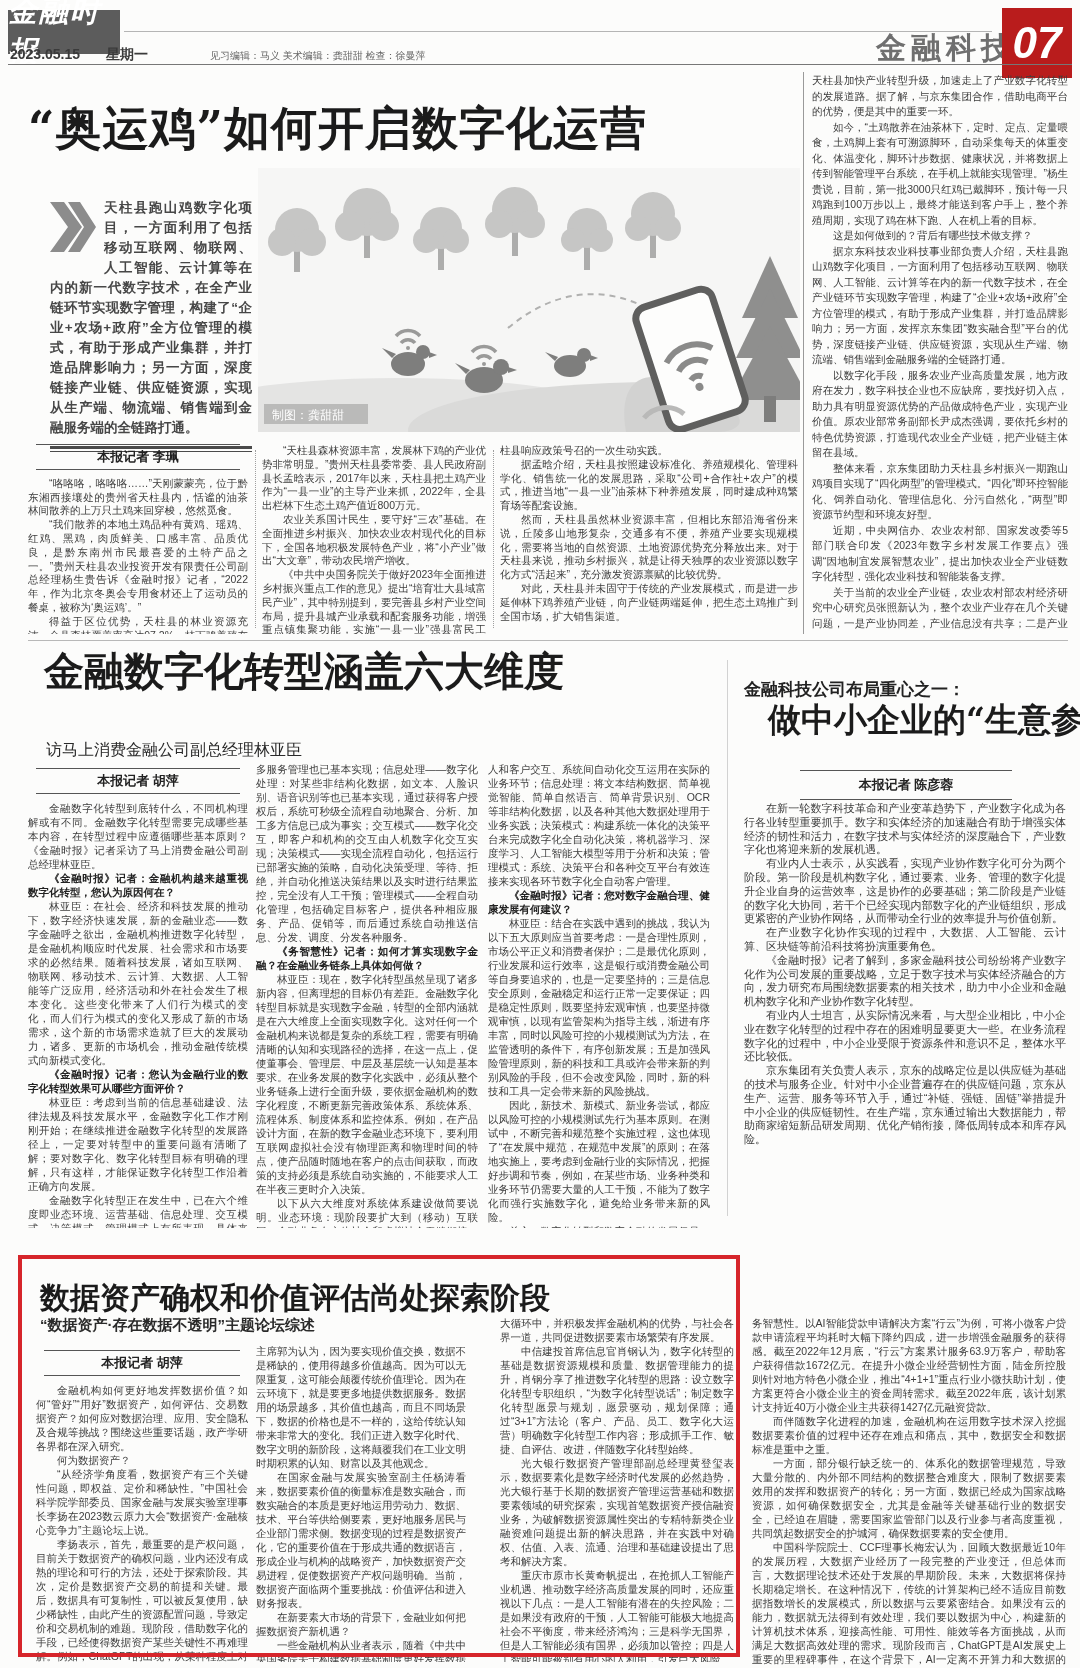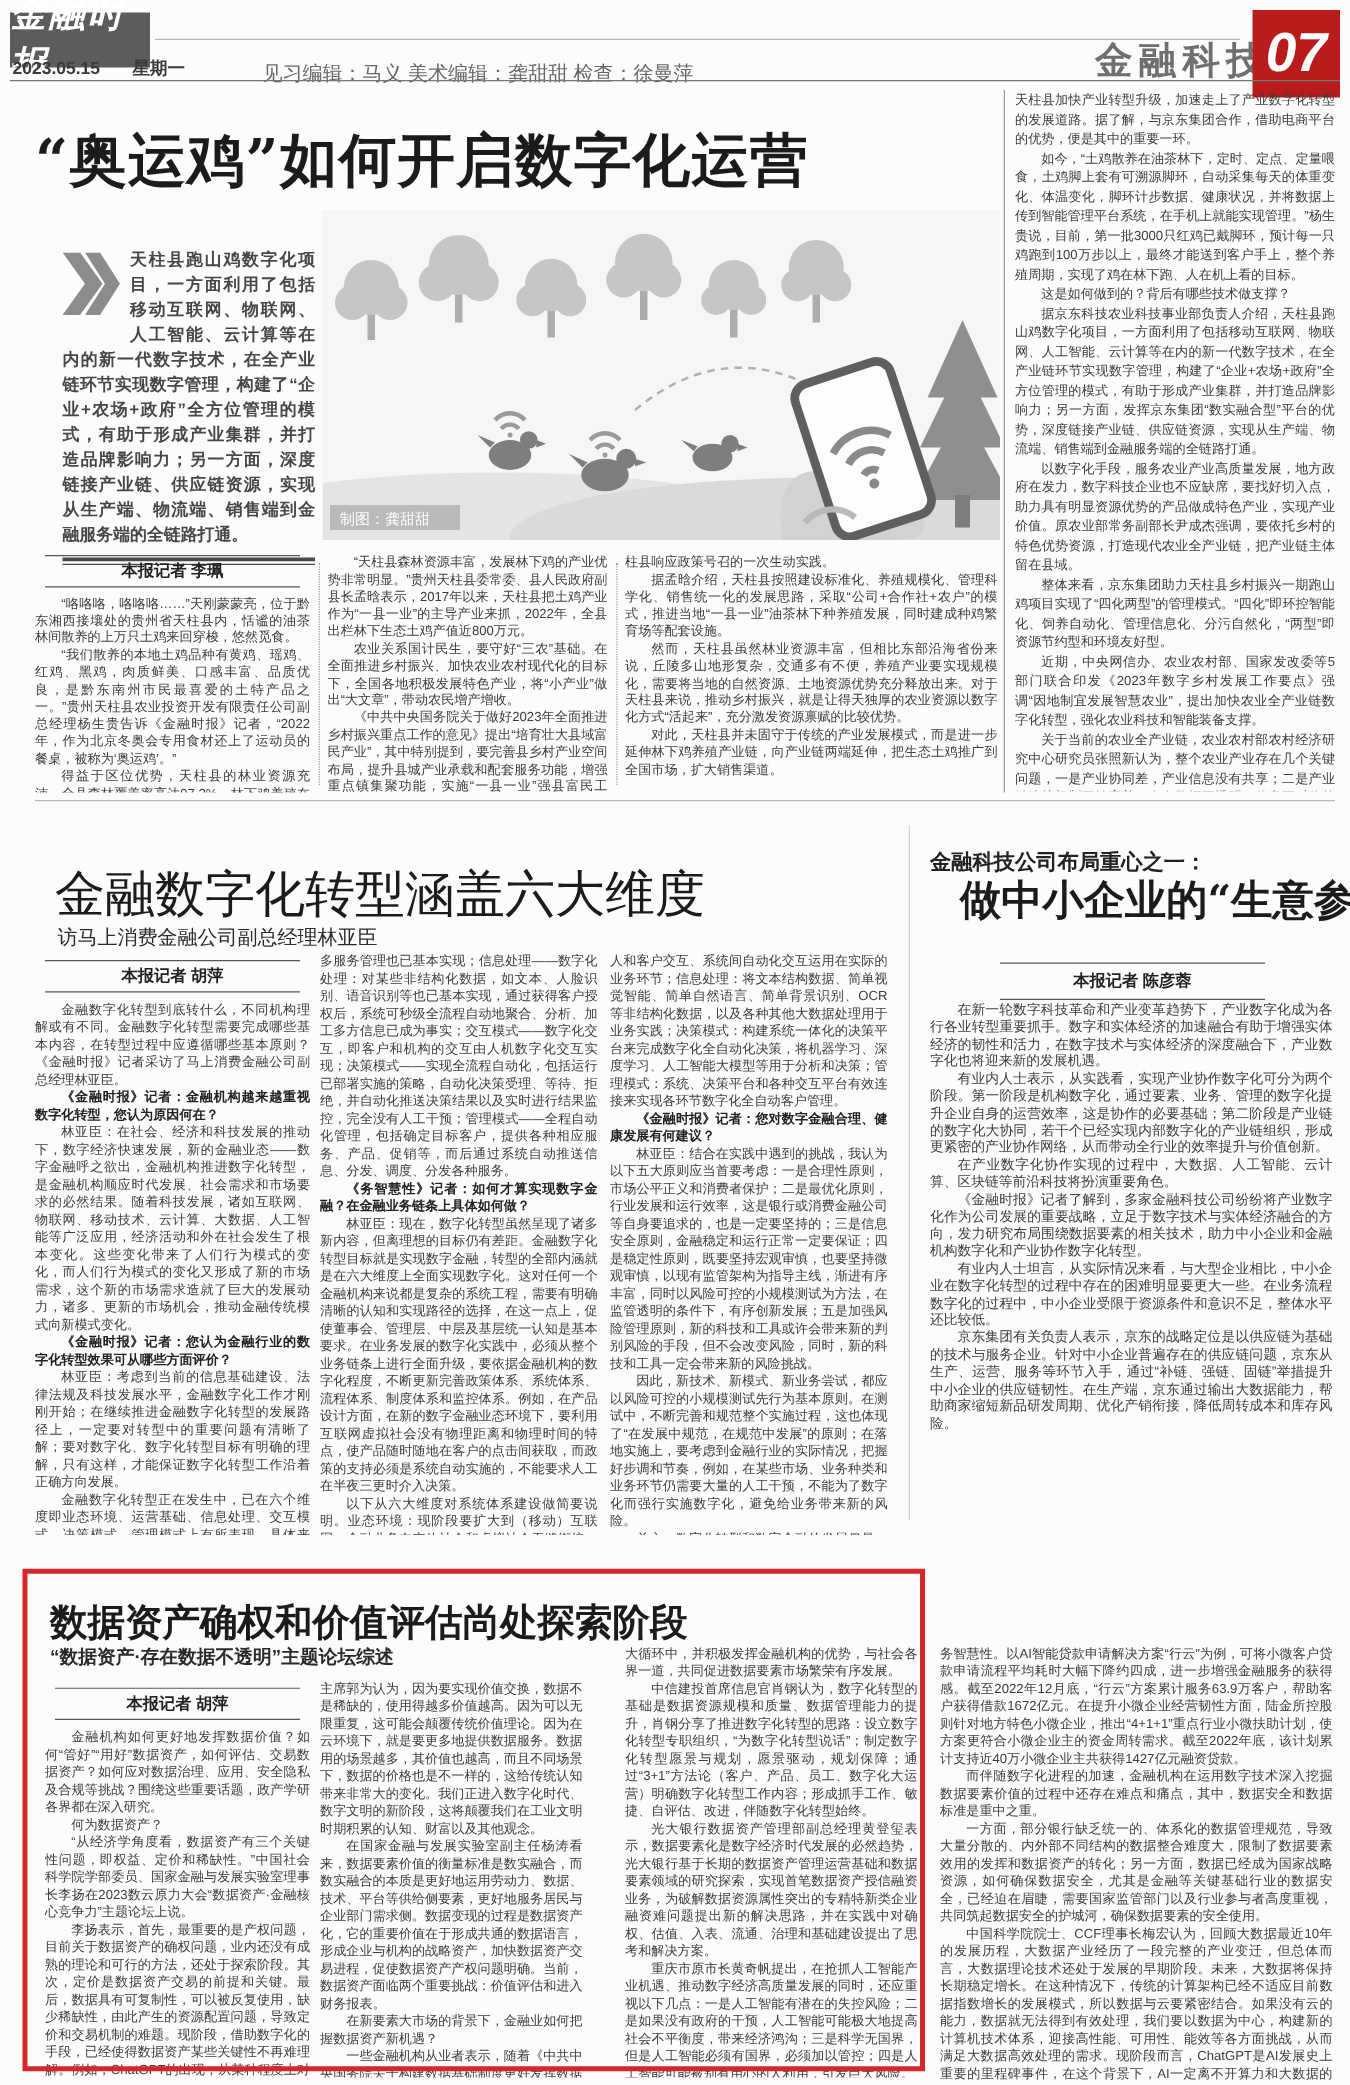--- a/index.html
+++ b/index.html
@@ -11,21 +11,21 @@
         font-family:"DejaVu Serif","Liberation Serif",serif;font-weight:bold;font-style:italic;
         font-size:29px;letter-spacing:2px;}
   .hline-a{position:absolute;left:124px;top:31px;width:868px;height:0;border-top:1px solid #b5b5b5;}
   .section-name{position:absolute;left:876px;top:28px;font-size:30px;font-weight:bold;
         color:#6f6f6f;letter-spacing:5px;}
   .page-no{position:absolute;left:1002px;top:8px;width:70px;height:70px;background:#b91c1c;
         color:#fff;font-weight:bold;font-style:italic;font-size:44px;display:flex;
         align-items:center;justify-content:center;}
   .date-row{position:absolute;left:10px;top:46px;font-size:14px;font-weight:bold;color:#3a3a3a;}
   .date-row .wd{margin-left:26px;}
-  .credits{position:absolute;left:210px;top:49px;font-size:16px;color:#666;}
+  .credits{position:absolute;left:210px;top:49px;font-size:10px;color:#666;}
   .hline-b{position:absolute;left:8px;top:64px;width:1064px;border-top:1px solid #777;}
   
   .a1-headline{position:absolute;left:28px;top:98px;width:720px;
         font-family:"DejaVu Serif","Liberation Serif",serif;font-weight:bold;font-size:46px;
         color:#1b1b1b;letter-spacing:1px;white-space:nowrap;}
   .lede{position:absolute;left:50px;top:198px;width:202px;}
   .lede-chev{float:left;margin:4px 8px 4px 0;}
   .lede-text{font-size:13.5px;line-height:20px;font-weight:bold;color:#474747;text-align:justify;}
   .lede-rule{margin-top:8px;border-top:3px solid #4a4a4a;border-bottom:1px solid #4a4a4a;height:2px;}
   .illu{position:absolute;left:258px;top:168px;width:542px;height:264px;background:#f6f6f5;overflow:hidden;}
@@ -37,22 +37,22 @@
   .a1r{left:812px;top:73px;width:256px;height:560px;font-size:10.5px;line-height:15.5px;color:#3c3c3c;}
   .ucol{top:444px;height:190px;font-size:10.5px;line-height:13.8px;color:#3c3c3c;}
   .u1{left:28px;width:220px;}
   .u2{left:262px;width:224px;}
   .u3{left:500px;width:298px;}
   .dotted{position:absolute;top:450px;height:178px;border-left:1px dotted #9f9f9f;}
   .byline{border-top:1px solid #555;border-bottom:1px solid #555;text-align:center;
         font-weight:bold;font-size:13px;color:#222;padding:5px 0;margin:0 8px 7px;text-indent:0;}
   .secrule{position:absolute;left:28px;top:640px;width:1040px;border-top:1px solid #b8b8b8;}
   
-  .a2-headline{position:absolute;left:44px;top:688px;
-        font-family:"DejaVu Serif","Liberation Serif",serif;font-weight:normal;font-size:40px;
+  .a2-headline{position:absolute;left:44px;top:644px;
+        font-family:"DejaVu Serif","Liberation Serif",serif;font-weight:bold;font-size:40px;
         color:#1b1b1b;white-space:nowrap;}
   .a2-subtitle{position:absolute;left:46px;top:740px;font-size:16px;font-weight:normal;color:#2a2a2a;}
   .a2c{top:768px;height:460px;font-size:10.5px;line-height:14px;color:#3c3c3c;}
   .c1{left:28px;width:220px;}
   .c2{left:256px;width:222px;top:762px;height:466px;}
   .c3{left:488px;width:222px;top:762px;height:466px;}
   .vrule2{position:absolute;left:727px;top:660px;height:556px;border-left:1px solid #d2d2d2;}
   
   .a3-kicker{position:absolute;left:744px;top:678px;font-size:17px;font-weight:bold;color:#222;}
   .a3-headline{position:absolute;left:768px;top:698px;

